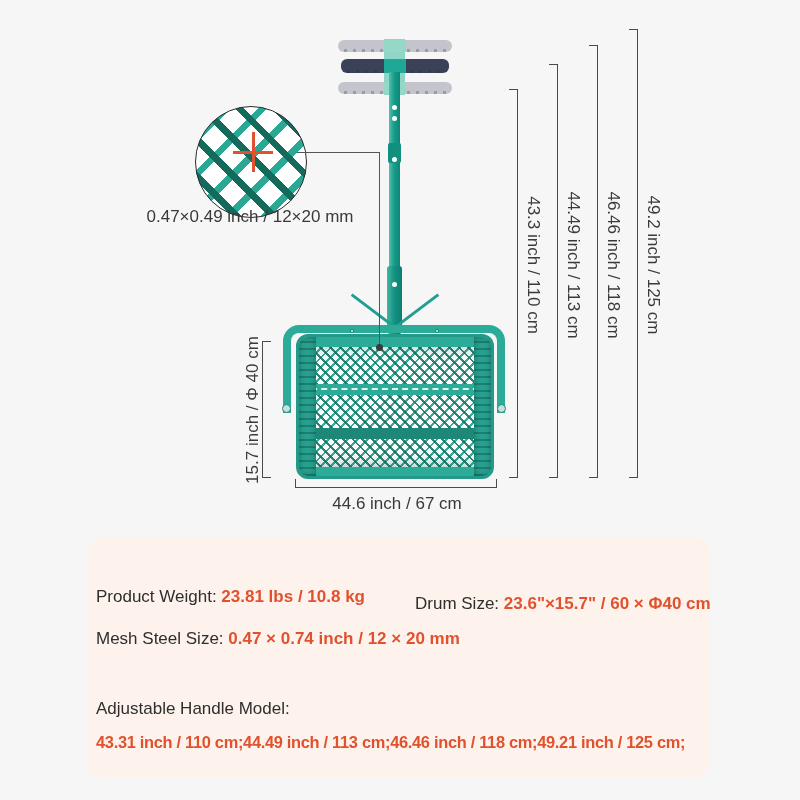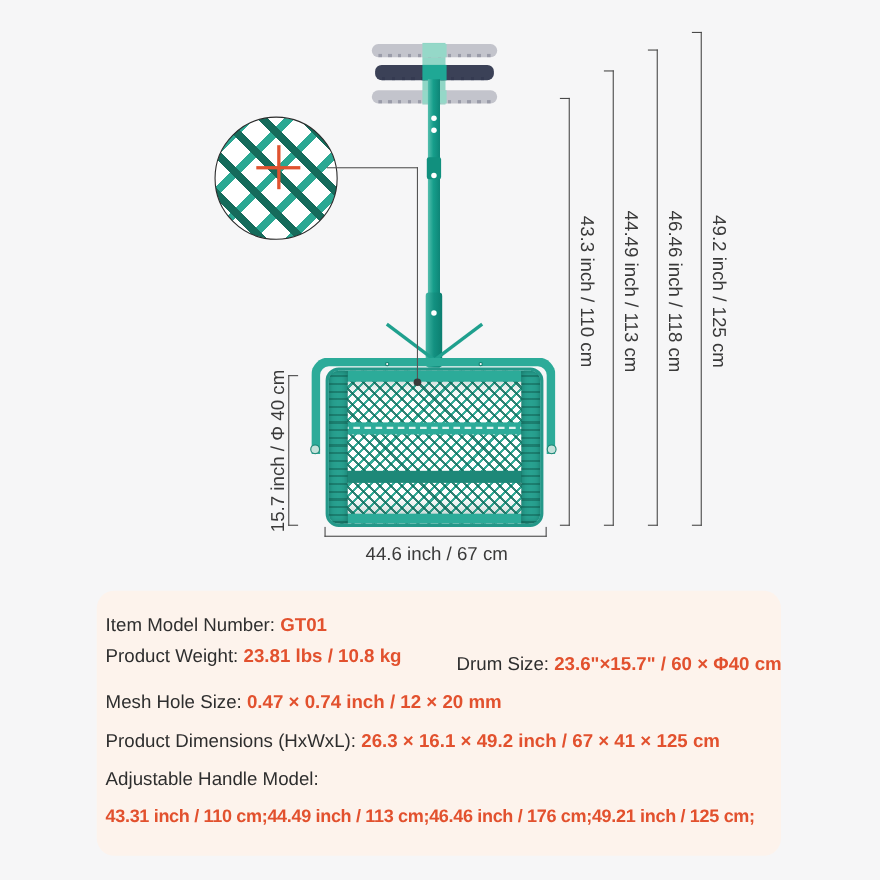--- a/index.html
+++ b/index.html
@@ -129,60 +129,55 @@
     <div class="endcap endcap-l"></div>
     <div class="endcap endcap-r"></div>
   </div>
 
   <div class="mag"></div>
   <div class="cross-h"></div>
   <div class="cross-v"></div>
   <div class="leader-h"></div>
   <div class="leader-v"></div>
   <div class="leader-dot"></div>
+  <div class="dim-text" style="left:120px; top:207px; width:260px">0.47×0.49 inch / 12×20 mm</div>
 
   <div class="brk brk-left" style="left:262px; top:341px; height:137px"></div>
   <div class="dim-text rot-ccw" style="left:153px; top:400px; width:200px">15.7 inch / Φ 40 cm</div>
 
   <div class="brk brk-down" style="left:295px; top:479px; width:202px"></div>
   <div class="dim-text" style="left:296px; top:494px; width:202px">44.6 inch / 67 cm</div>
 
   <div class="brk brk-right" style="left:509px; top:89px; height:389px"></div>
   <div class="brk brk-right" style="left:549px; top:64px; height:414px"></div>
   <div class="brk brk-right" style="left:589px; top:45px; height:433px"></div>
   <div class="brk brk-right" style="left:629px; top:29px; height:449px"></div>
 
   <div class="dim-text rot-cw" style="left:423px; top:255px; width:220px">43.3 inch / 110 cm</div>
   <div class="dim-text rot-cw" style="left:463px; top:255px; width:220px">44.49 inch / 113 cm</div>
   <div class="dim-text rot-cw" style="left:503px; top:255px; width:220px">46.46 inch / 118 cm</div>
   <div class="dim-text rot-cw" style="left:543px; top:255px; width:220px">49.2 inch / 125 cm</div>
 
   <div class="panel">
 
-    <div class="spec-row" style="left:8px; top:22px">
-      <span>Item Model Number: </span><span class="spec-val">GT01</span>
-    </div>
 
     <div class="spec-row" style="left:8px; top:50px">
       <span>Product Weight: </span><span class="spec-val">23.81 lbs / 10.8 kg</span>
     </div>
     <div class="spec-row" style="left:327px; top:57px">
       <span>Drum Size: </span><span class="spec-val">23.6"×15.7" / 60 × Φ40 cm</span>
     </div>
 
     <div class="spec-row" style="left:8px; top:92px">
-      <span>Mesh Hole Size: </span><span class="spec-val">0.47 × 0.74 inch / 12 × 20 mm</span>
+      <span>Mesh Steel Size: </span><span class="spec-val">0.47 × 0.74 inch / 12 × 20 mm</span>
     </div>
 
-    <div class="spec-row" style="left:8px; top:127px">
-      <span>Product Dimensions (HxWxL): </span><span class="spec-val">26.3 × 16.1 × 49.2 inch / 67 × 41 × 125 cm</span>
-    </div>
 
     <div class="spec-row" style="left:8px; top:162px">
       <span>Adjustable Handle Model:</span>
     </div>
 
     <div class="spec-row row-wide" style="left:8px; top:196px">
-      <span class="spec-val">43.31 inch / 110 cm;44.49 inch / 113 cm;46.46 inch / 176 cm;49.21 inch / 125 cm;</span>
+      <span class="spec-val">43.31 inch / 110 cm;44.49 inch / 113 cm;46.46 inch / 118 cm;49.21 inch / 125 cm;</span>
     </div>
 
   </div>
 </div>
 
 </body></html>

